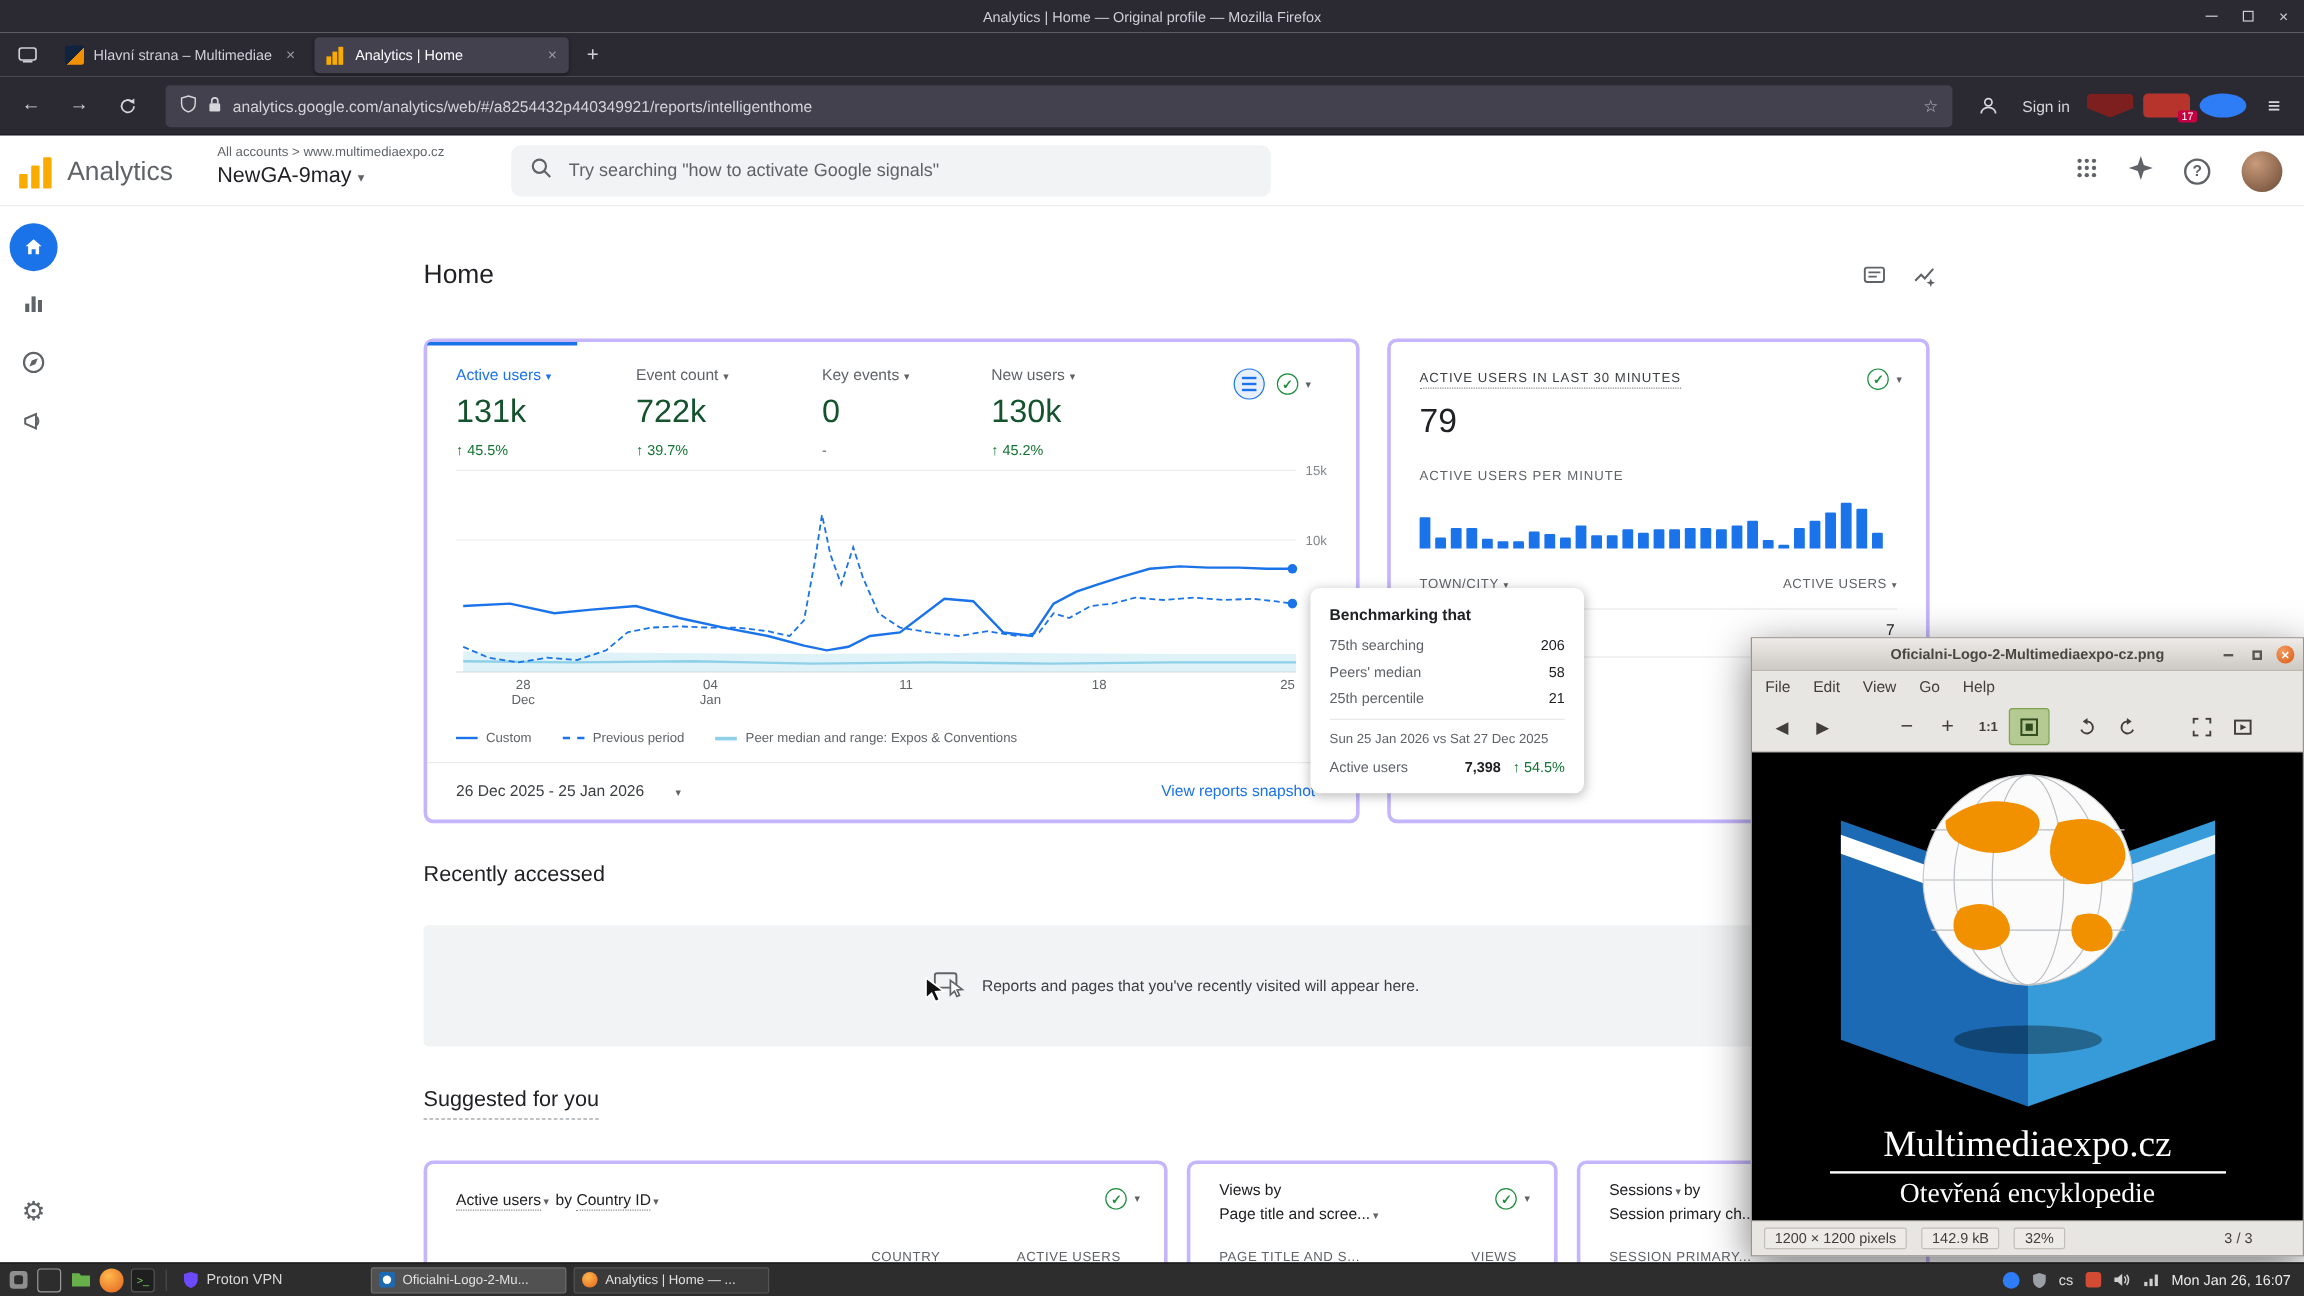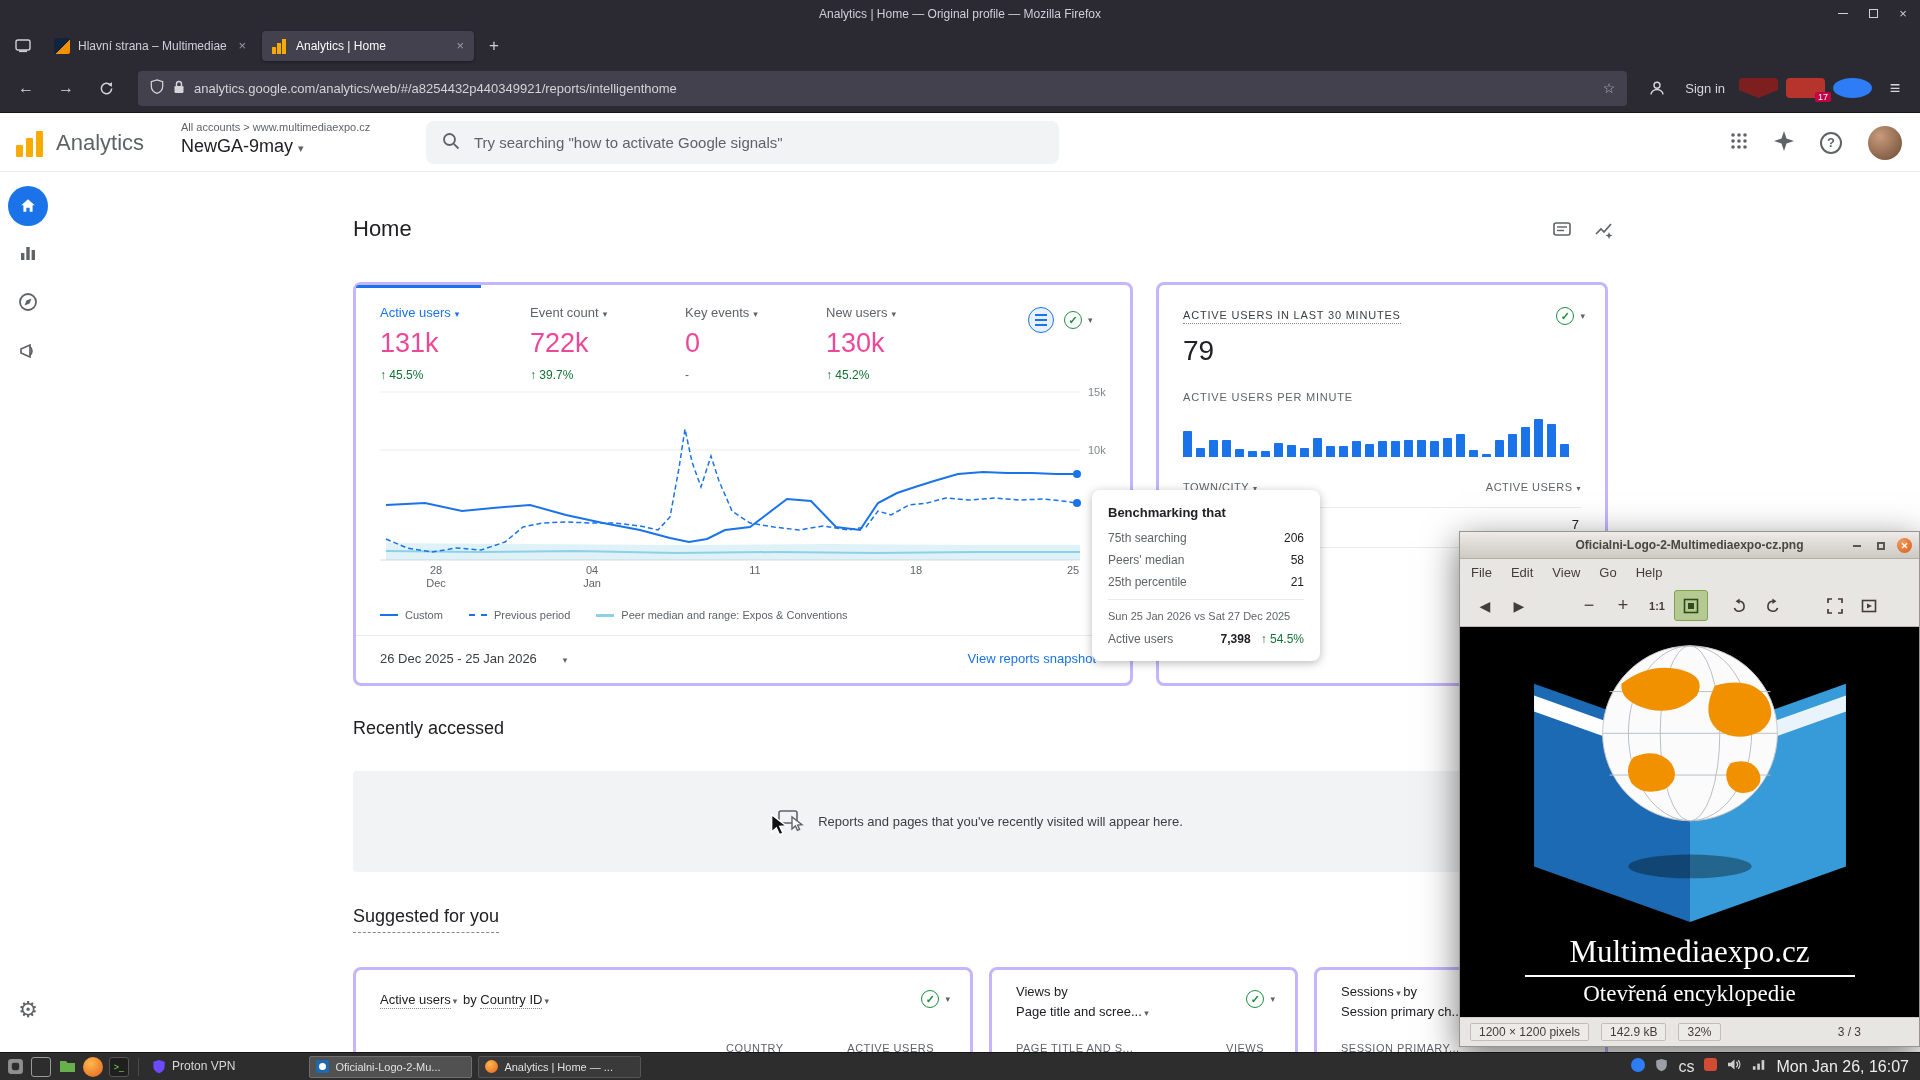--- a/index.html
+++ b/index.html
@@ -66,21 +66,21 @@
   .ga-main{position:absolute;top:172px;left:56px;right:0;bottom:0;background:#fff}
   .pg-title{position:absolute;left:297px;top:44px;font-size:22px;color:#202124;font-weight:400}
   .pg-icons{position:absolute;left:1496px;top:48px;display:flex;gap:22px}
   .card{position:absolute;background:#fff;border:3px solid #c4b5fd;border-radius:8px}
   .main-card{left:297px;top:110px;width:780px;height:404px}
   .tab-ind{position:absolute;left:0;top:0;width:125px;height:3px;background:#1a73e8;border-radius:8px 0 0 0}
   .metric{position:absolute;top:20px}
   .metric .lb{font-size:13px;color:#5f6368}
   .metric.sel .lb{color:#1a73e8}
   .metric .car{font-size:9px;margin-left:4px}
-  .metric .val{font-size:27px;color:#ec4899;margin-top:8px}
+  .metric .val{font-size:27px;color:#14532d;margin-top:8px}
   .metric .dl{font-size:12px;color:#137333;margin-top:9px}
   .metric .dl.na{color:#5f6368}
   .bench{position:absolute;left:672px;top:22px;width:26px;height:26px;border-radius:50%;
     background:#e8f0fe;border:1px solid #1a73e8;display:flex;flex-direction:column;gap:3px;
     align-items:center;justify-content:center}
   .bench i{display:block;width:12px;height:2px;background:#1a73e8}
   .chk{display:flex;align-items:center;gap:6px}
   .chk .cc{width:18px;height:18px;border:1.5px solid #1e8e3e;border-radius:50%;color:#1e8e3e;
     font-size:11px;display:flex;align-items:center;justify-content:center;font-weight:bold}
   .chk .car{color:#5f6368;font-size:9px}
@@ -159,33 +159,33 @@
     font-size:14px;color:#433e39;border-radius:3px}
   .v-tool.pressed{background:#b4ca92;border:1px solid #7fa351}
   .g1{margin-left:36px}.g2{margin-left:14px}.g3{margin-left:28px}
   .v-image{height:390px;background:#000;position:relative;overflow:hidden}
   .logo-wrap{position:absolute;left:50%;top:5px;transform:translateX(-50%);width:340px;text-align:center}
   .logo-title{font-family:"Liberation Serif",serif;font-size:31px;color:#fff;margin-top:2px}
   .logo-line{width:330px;height:2px;background:#fff;margin:5px auto 4px}
   .logo-sub{font-family:"Liberation Serif",serif;font-size:23px;color:#fff}
   .v-status{height:29px;display:flex;align-items:center;gap:12px;padding:0 10px;font-size:12px;color:#433e39;border-top:1px solid #cfcbc5}
   .seg{background:#edebe8;border:1px solid #c2beb8;border-radius:2px;padding:1px 8px}
-  .v-idx{margin-left:auto;margin-right:48px}
+  .v-idx{margin-left:auto;margin-right:32px}
 
   
   .taskbar{position:absolute;left:0;bottom:0;width:100%;height:28px;background:#2d2d2d;
     border-top:1px solid #161616;display:flex;align-items:center;padding:0 5px;gap:6px;z-index:500}
   .tb-ic{width:20px;height:20px;border-radius:3px;display:flex;align-items:center;justify-content:center}
   .tb-sep{width:1px;height:18px;background:#4a4a4a;margin:0 3px}
   .vpn{display:flex;align-items:flex-start;gap:6px;color:#d8d8d8;font-size:12px;padding:0 4px}
   .tb-win{width:163px;height:22px;border:1px solid #555;border-radius:2px;background:#3a3a3a;
     display:flex;align-items:center;gap:6px;padding:0 6px;color:#e0e0e0;font-size:11px}
   .tb-win.active{background:#515151;border-color:#6f6f6f}
   .tb-win .tw-t{white-space:nowrap;overflow:hidden}
-  .tray{margin-left:auto;display:flex;gap:10px;color:#e0e0e0;font-size:16px;padding-right:6px}
+  .tray{margin-left:auto;display:flex;align-items:center;gap:10px;color:#e0e0e0;font-size:12px;padding-right:6px}
   .dot-blue{width:14px;height:14px;border-radius:50%;background:#2e7cf6}
   .sq-red{width:13px;height:13px;border-radius:3px;background:#d34b33}
   .clock{color:#ececec}
 </style>
 </head>
 <body>
 
 <div class="titlebar">
   <span>Analytics | Home — Original profile — Mozilla Firefox</span>
   <div class="win-controls">

